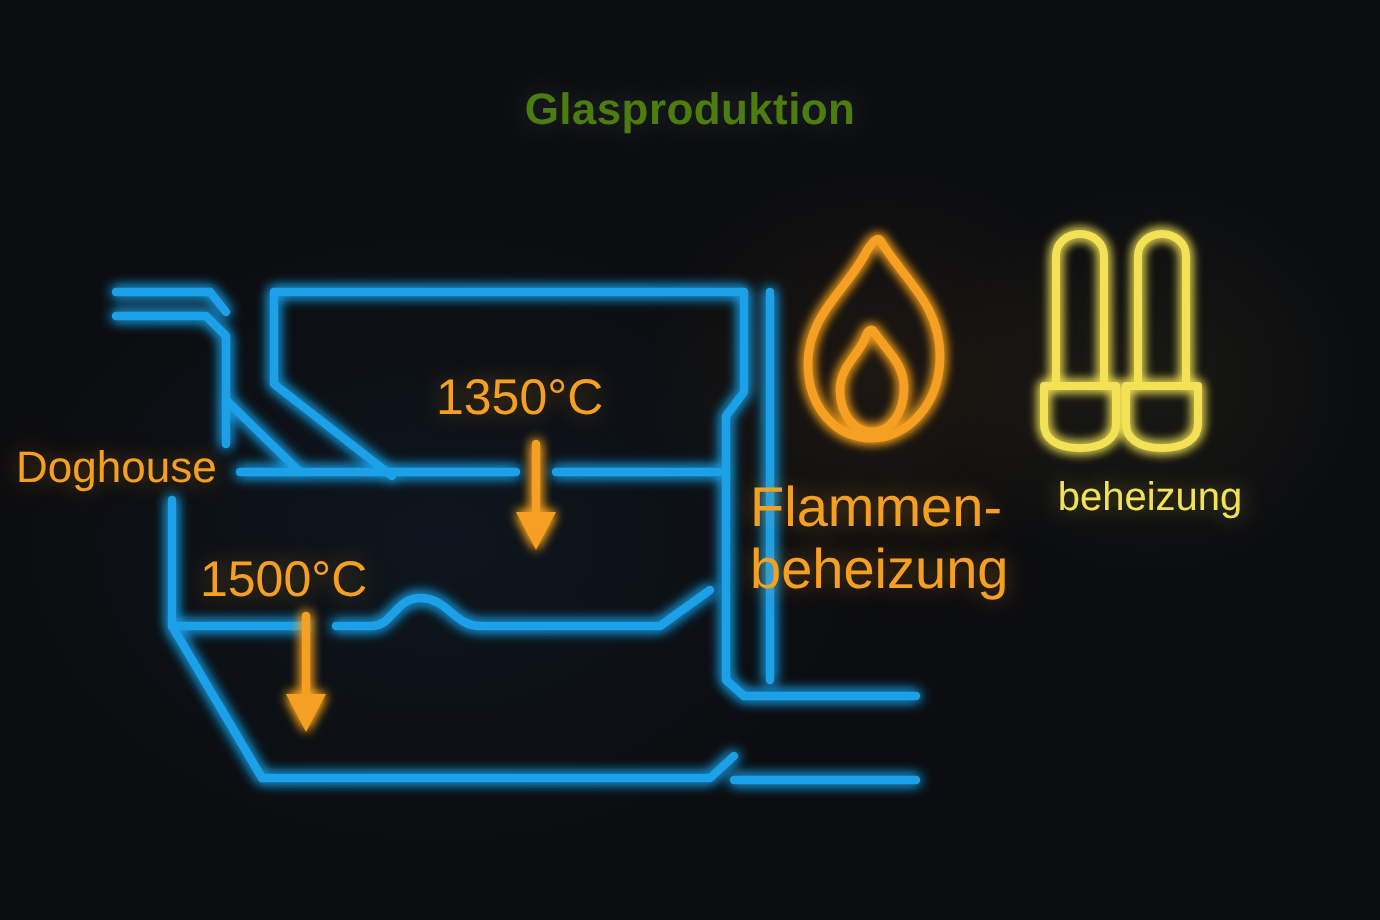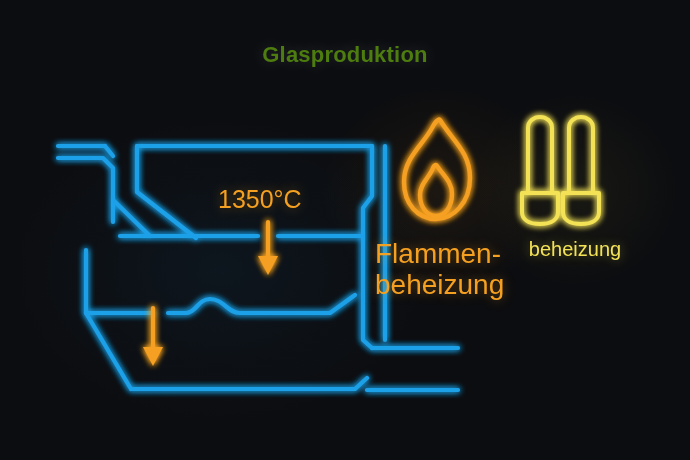--- a/index.html
+++ b/index.html
@@ -169,23 +169,25 @@
         <path d="M 528 193 L 528 128 C 528 121 534 117 540 117 C 546 117 552 121 552 128 L 552 193"></path>
         <path d="M 522 193 L 558 193 L 558 212 C 558 219 552 224 540 224 C 528 224 522 219 522 212 L 522 193 Z"></path>
       </g>
       <g>
         <path d="M 569 193 L 569 128 C 569 121 575 117 581 117 C 587 117 593 121 593 128 L 593 193"></path>
         <path d="M 563 193 L 599 193 L 599 212 C 599 219 593 224 581 224 C 569 224 563 219 563 212 L 563 193 Z"></path>
       </g>
     </g>
   </svg>
 
+  <div class="lbl lbl-orange" id="lbl-doghouse">Doghouse</div>
 
   <div class="lbl lbl-orange" id="lbl-temp-1350">1350°C</div>
 
+  <div class="lbl lbl-orange" id="lbl-temp-1500">1500°C</div>
 
 
   <div class="lbl lbl-orange" id="lbl-flame">
     <div>Flammen-</div>
     <div>beheizung</div>
   </div>
 
   <div class="lbl lbl-yellow" id="lbl-electric">
     <div>beheizung</div>
   </div>

